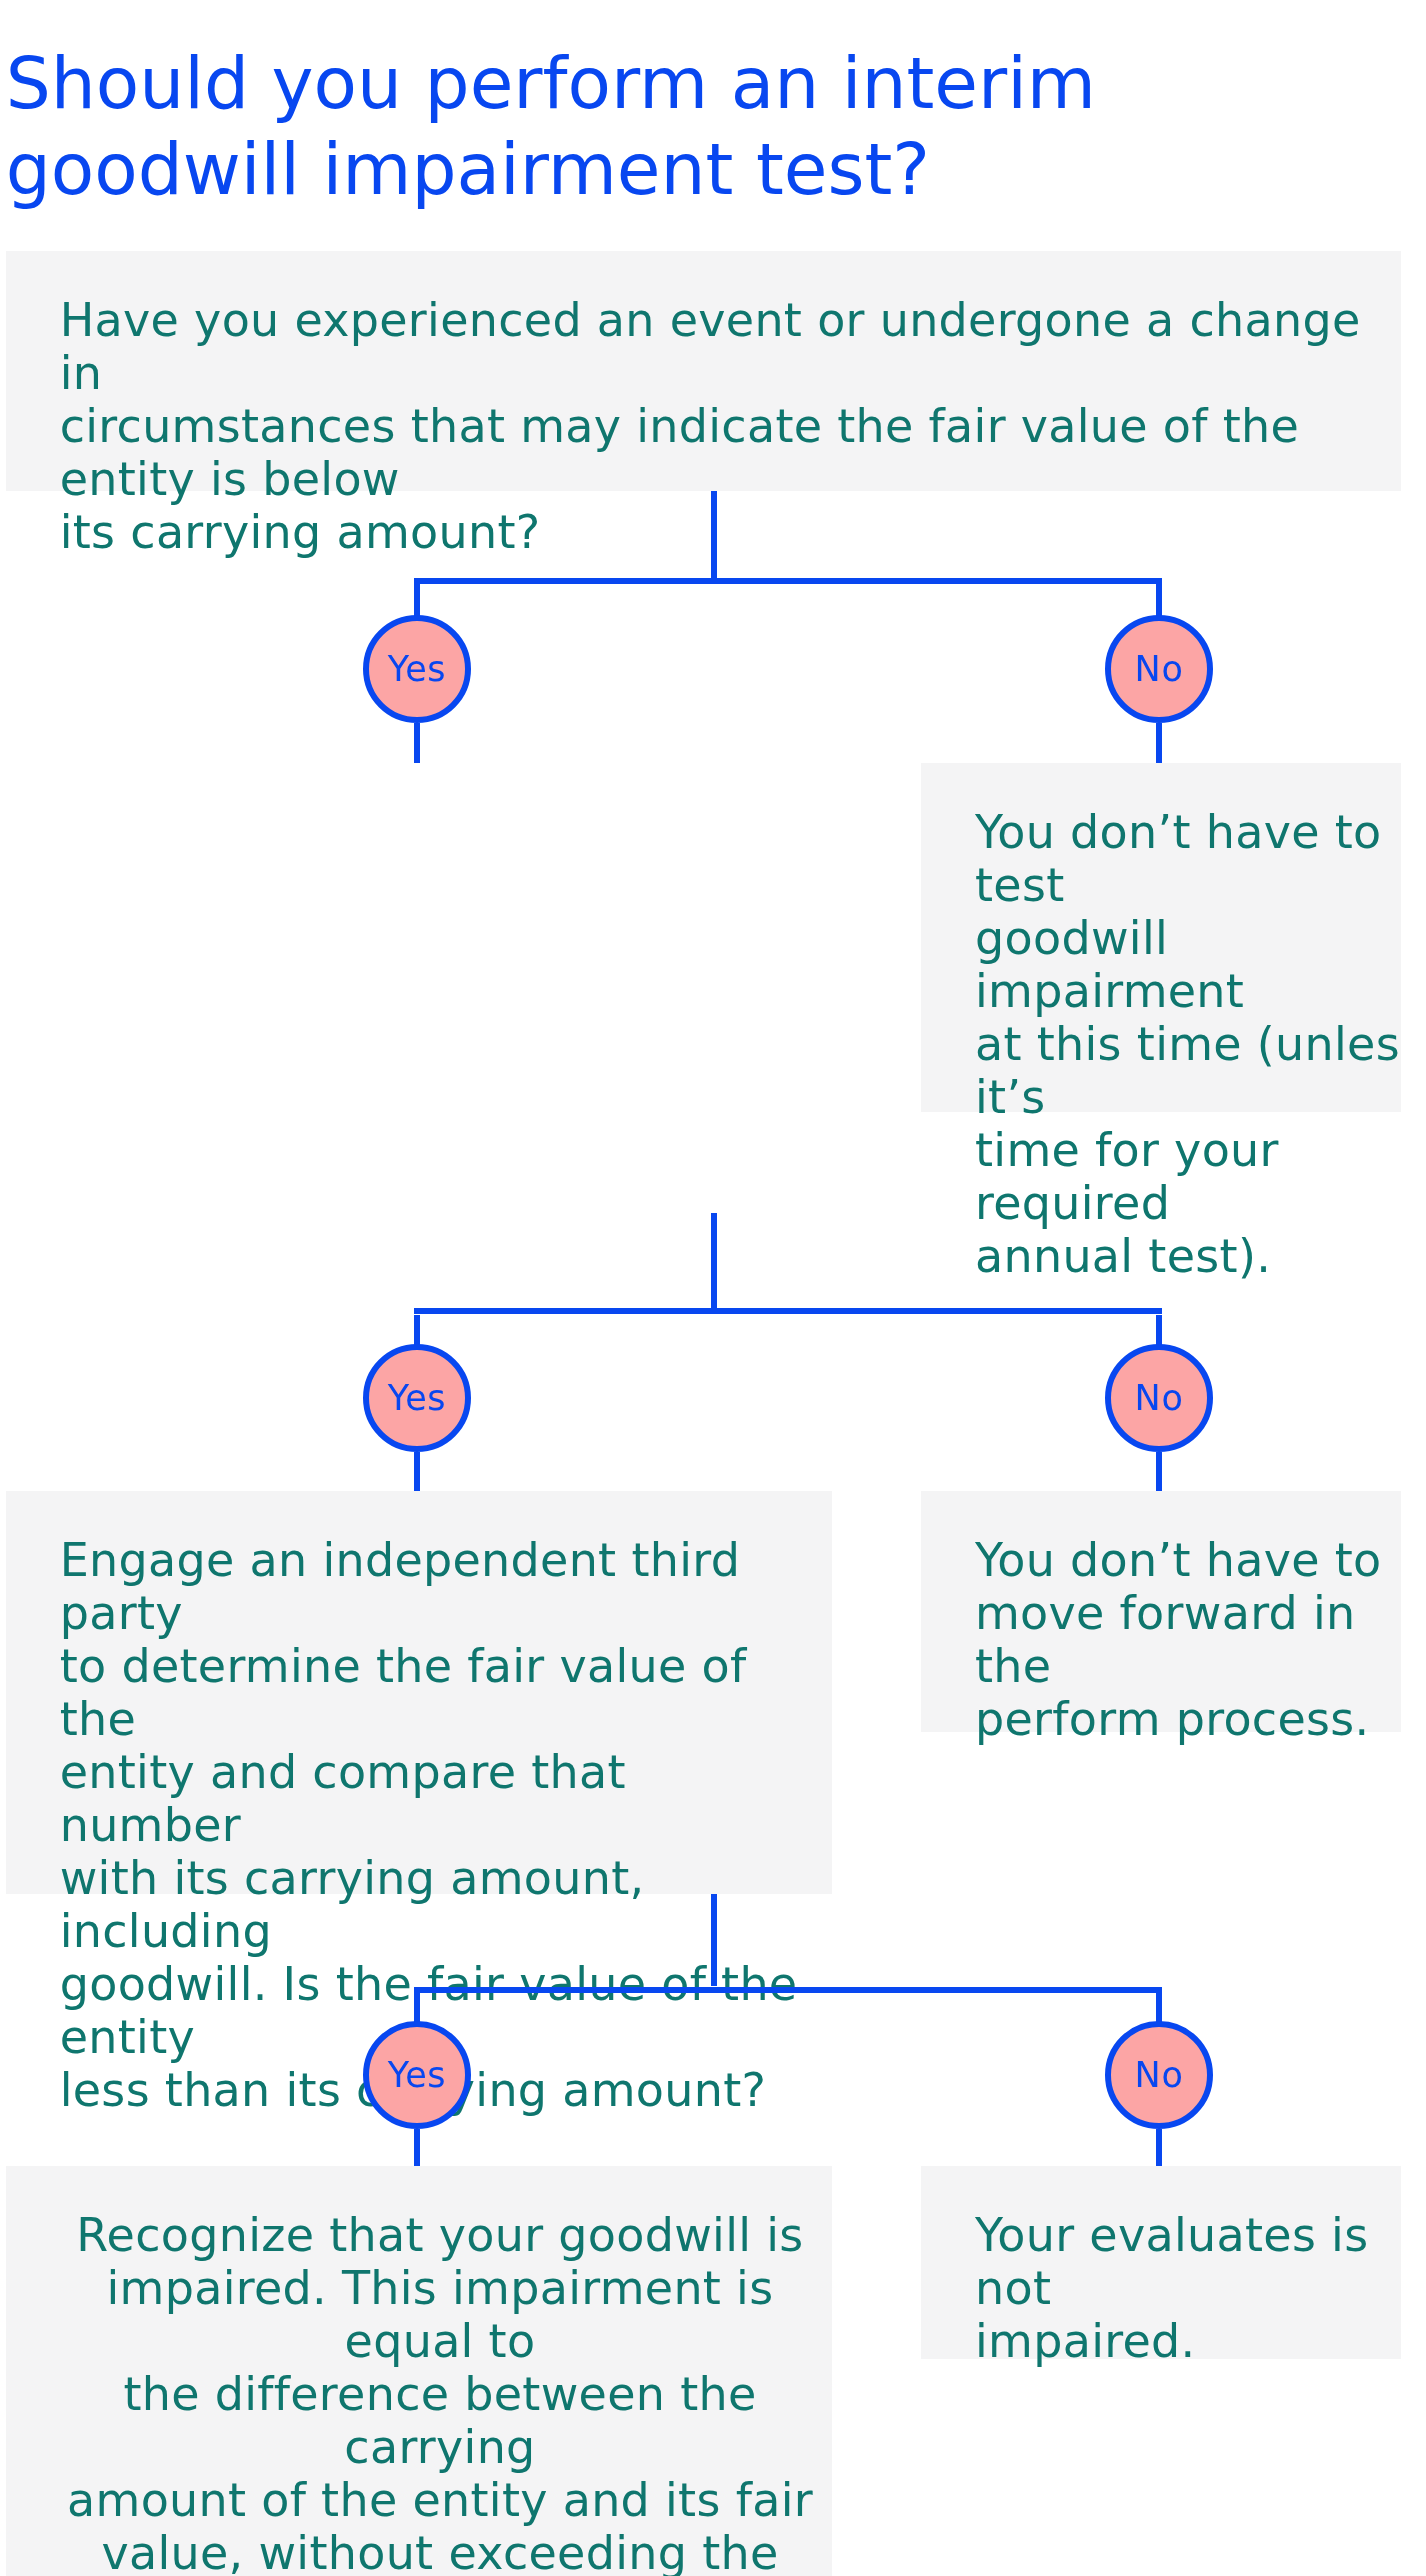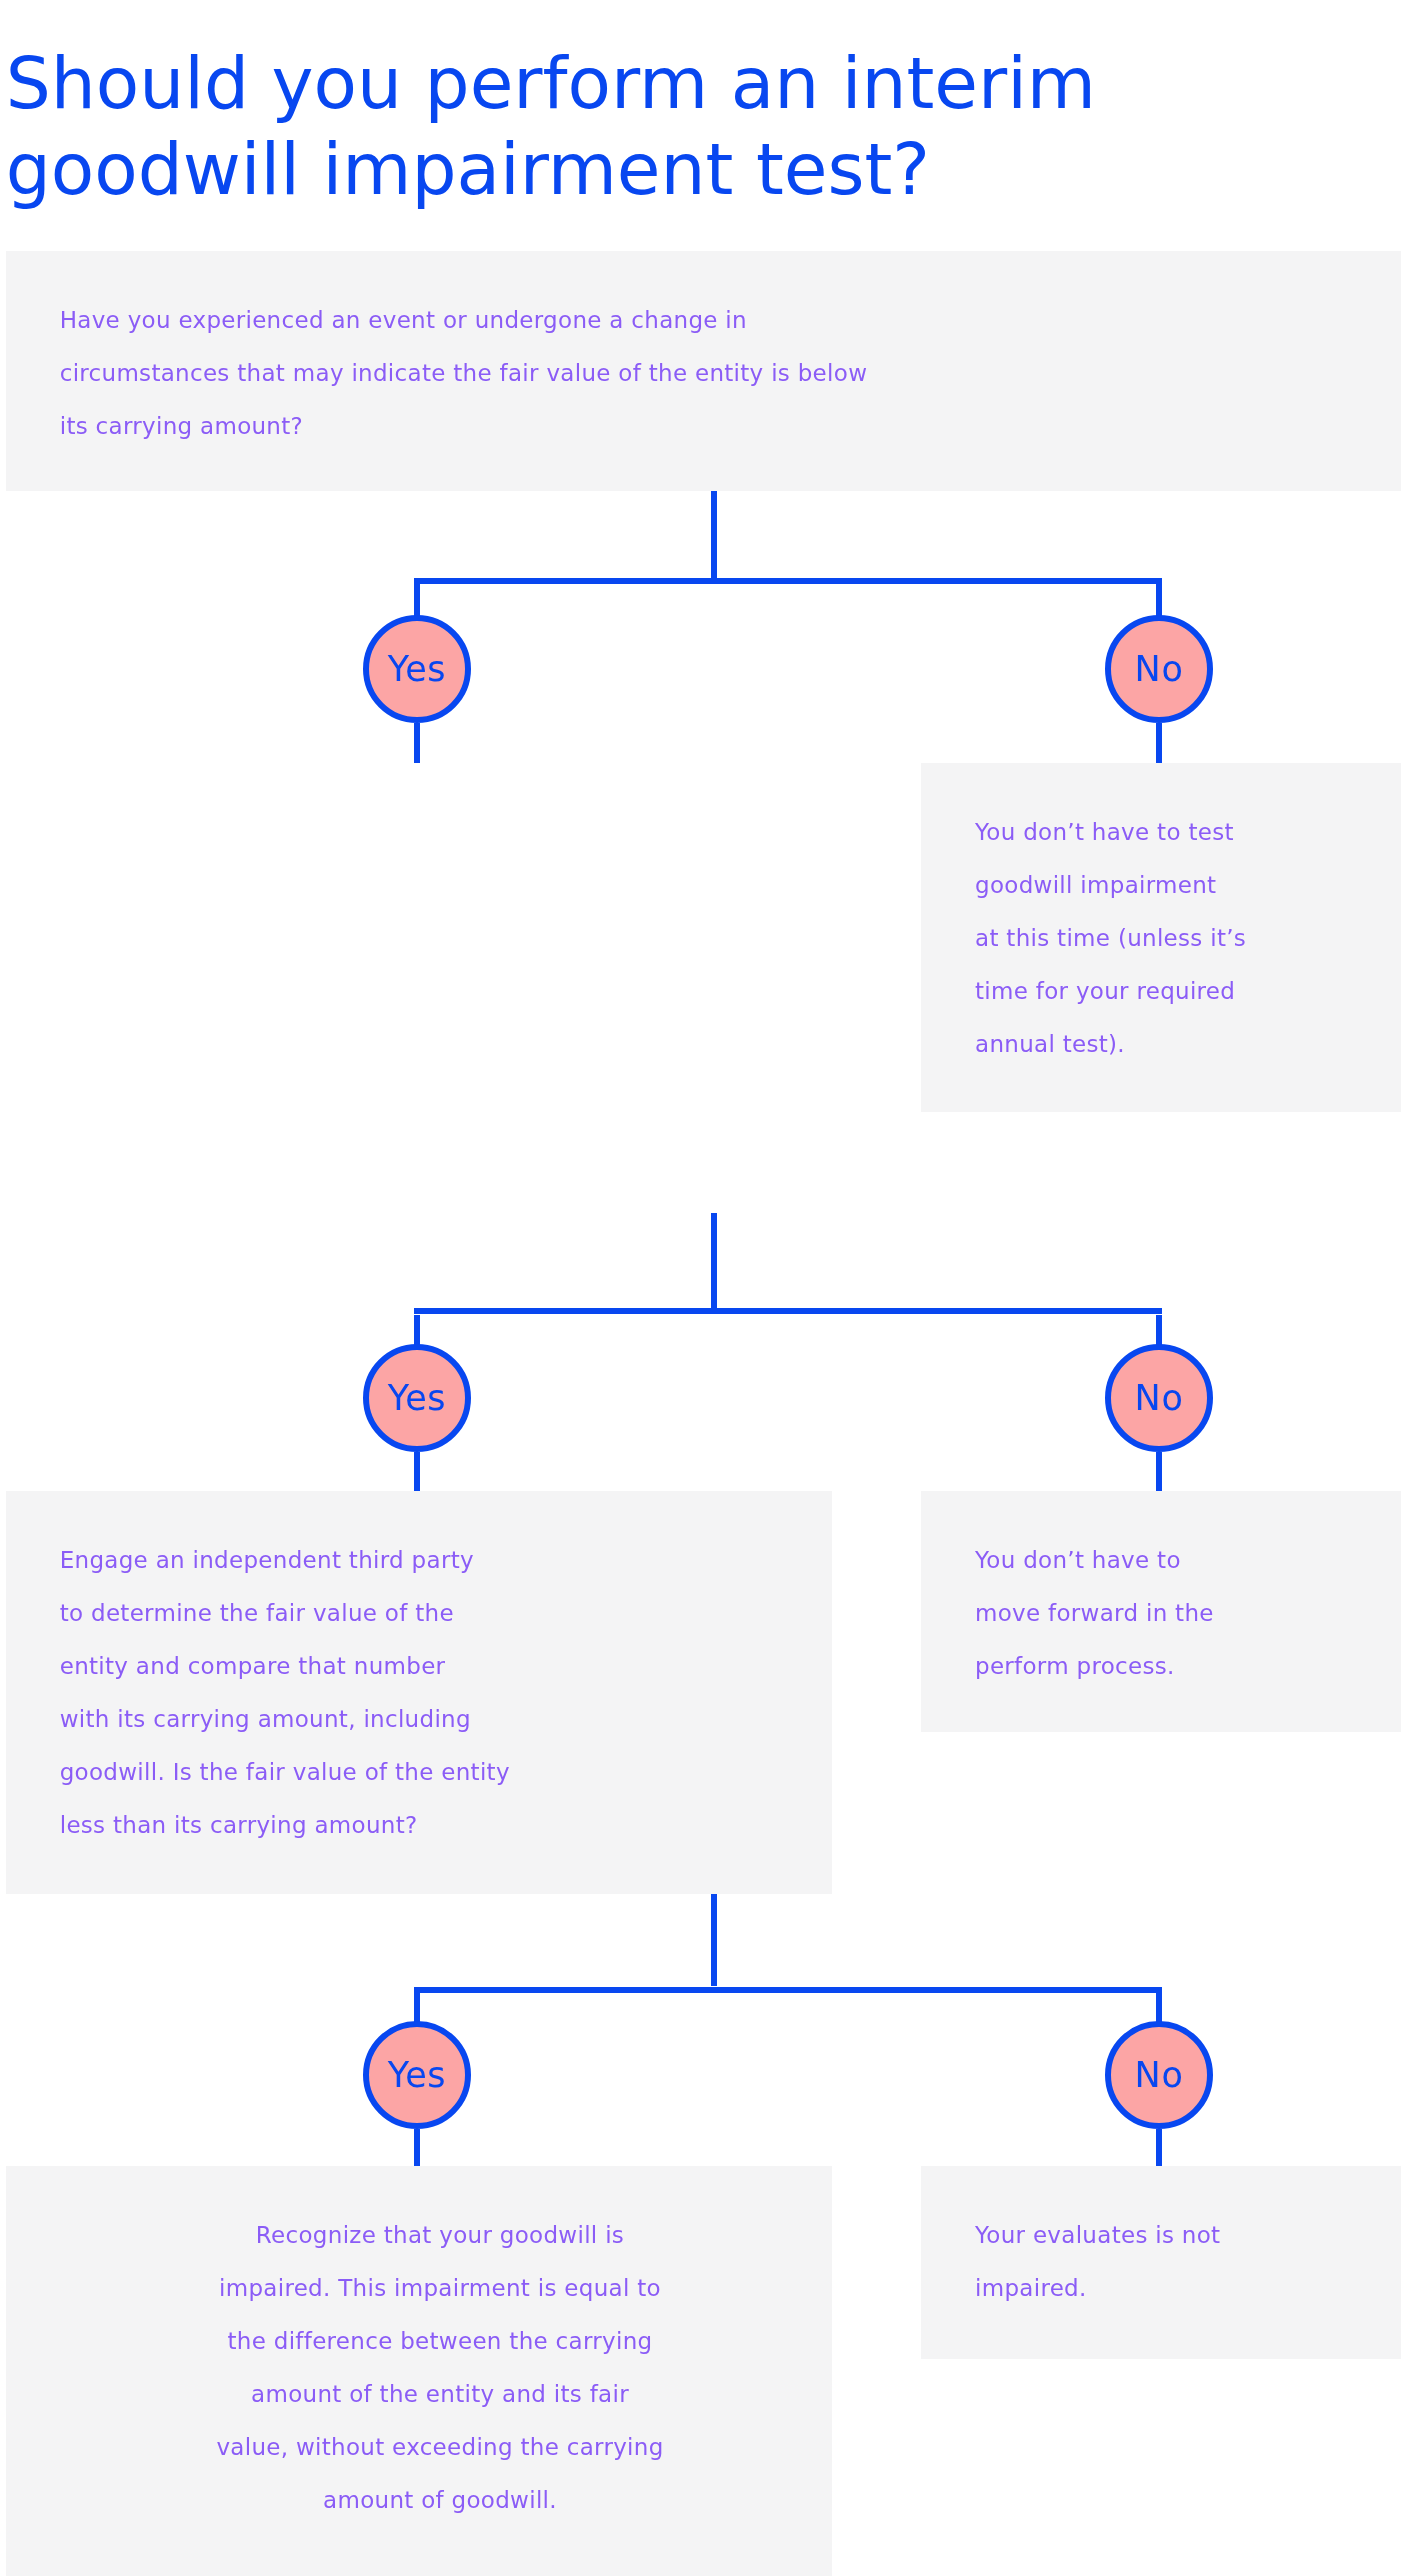--- a/index.html
+++ b/index.html
@@ -6,22 +6,22 @@
   body{font-family:"DejaVu Sans","Liberation Sans",sans-serif;}
   #canvas{position:relative;width:1401px;height:2576px;background:#ffffff;overflow:hidden;}
 
   .page-title{
     position:absolute;left:5.7px;top:-6.8px;width:1369px;
     font-size:71px;line-height:86px;color:#0847f0;
     white-space:pre-line;letter-spacing:0px;font-weight:400;
   }
 
   .box{
-    position:absolute;background:#f4f4f5;color:#8b5cf6;
-    font-size:23px;line-height:53px;letter-spacing:0.3px;
+    position:absolute;background:#f4f4f5;color:#0f766e;
+    font-size:46px;line-height:53px;letter-spacing:0.3px;
     white-space:pre-line;box-sizing:border-box;
     padding:43px 17px 0 54px;font-weight:400;
   }
   .box.left-col{left:5.7px;width:826px;padding-right:11.4px;}
   .box.right-col{left:921px;width:530px;padding-right:19.4px;}
   .box.full{left:5.7px;width:1415px;padding-right:17px;}
 
   .line{position:absolute;background:#0847f0;}
 
   .decision-circle{

